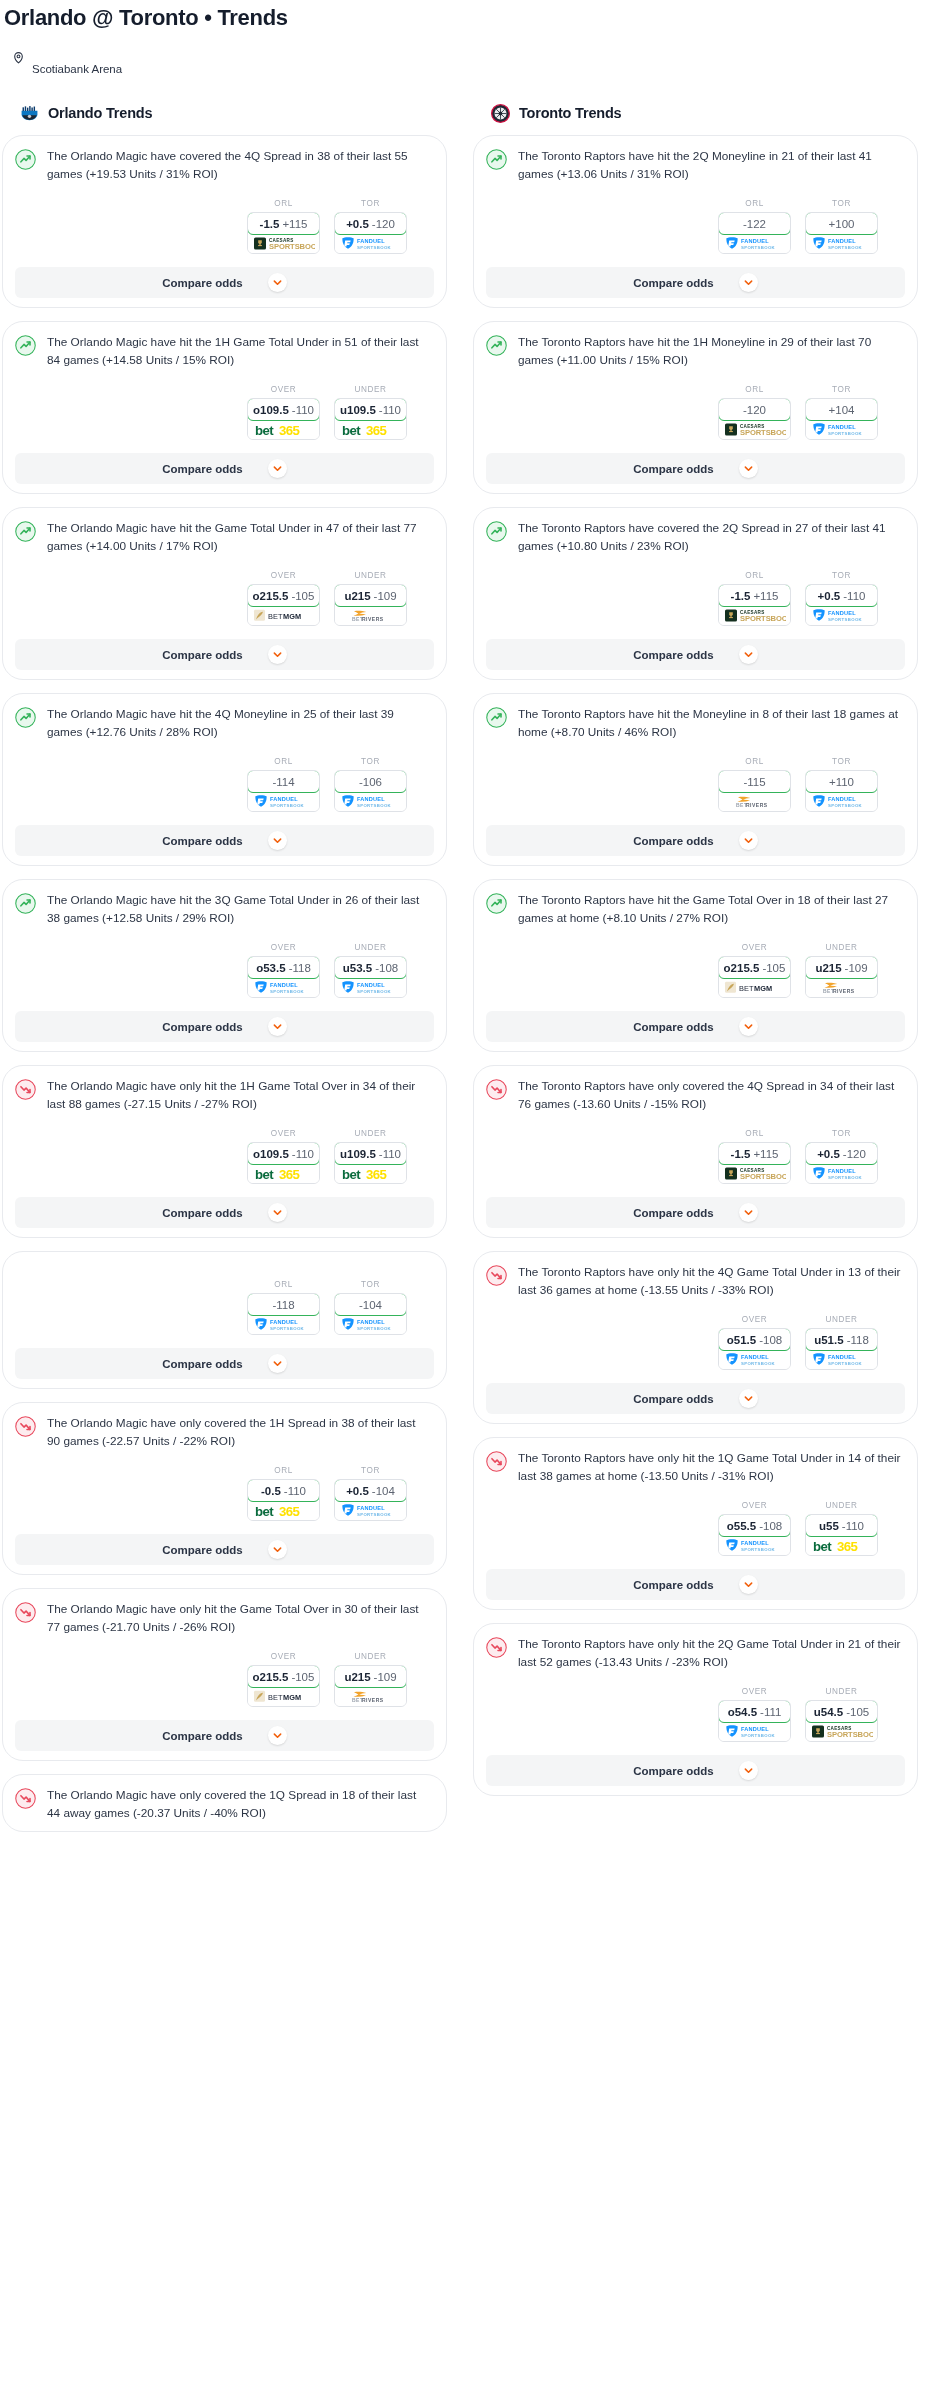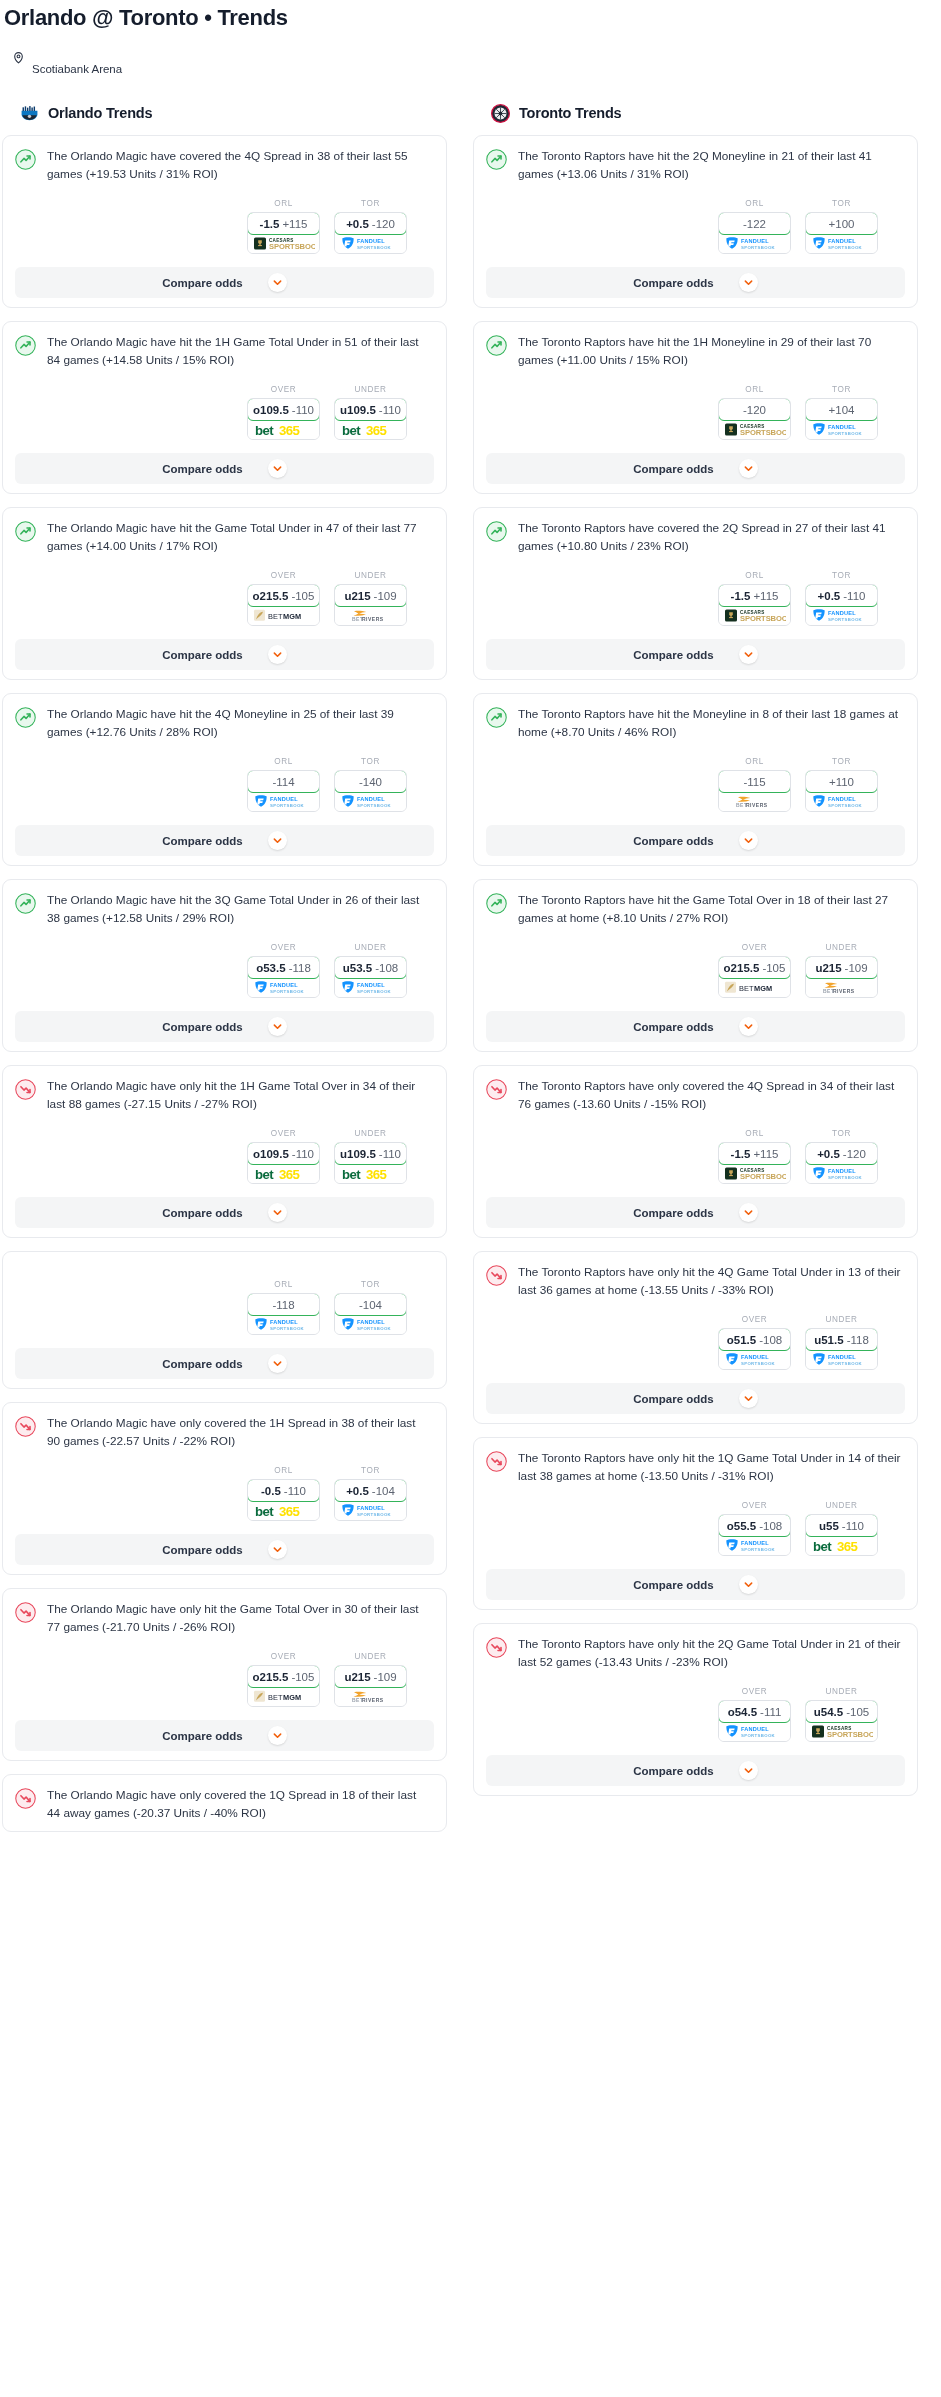--- a/index.html
+++ b/index.html
@@ -50,21 +50,21 @@
     margin-bottom: 9px;
   }
   .col-head-title { font-size: 14.5px; font-weight: bold; color: #151d2c; letter-spacing: -0.2px; }
 
   
   .team-logo { width: 19px; height: 19px; flex: 0 0 19px; display: block; }
 
   
   .card {
     border: 1px solid #e8eaee;
-    border-radius: 9px;
+    border-radius: 21px;
     background: #fff;
     margin-bottom: 13px;
     padding: 12px 12px 9px 12px;
     overflow: hidden;
   }
   .card-top { display: flex; gap: 11px; align-items: flex-start; }
   .trend-ico { width: 21px; height: 21px; flex: 0 0 21px; margin-top: 1px; }
   .trend-txt {
     font-size: 11.8px;
     line-height: 17.5px;
@@ -356,21 +356,21 @@
                   <text x="17" y="7.3" font-family="Liberation Sans, sans-serif" font-size="5.6" font-weight="bold" fill="#1493ff" letter-spacing="0.2">FANDUEL</text>
                   <text x="17" y="12.6" font-family="Liberation Sans, sans-serif" font-size="4.3" font-weight="bold" fill="#6fb8e8" letter-spacing="0.35">SPORTSBOOK</text>
                 </svg>
               </div>
             </div>
           </div>
           <div class="odds-cell">
             <div class="odds-label">TOR</div>
             <div class="odds-box">
               <div class="odds-val">
-                <span class="odds-price">-140</span>
+                <span class="odds-price">-106</span>
               </div>
               <div class="book">
                 <svg width="62" height="15" viewBox="0 0 62 15">
                   <path d="M8 1.2c2.4 0 4.6.5 5.6 1 .2 3.9-1 8.2-5.6 10.6C3.4 10.4 2.2 6.1 2.4 2.2 3.4 1.7 5.6 1.2 8 1.2z" fill="#1493ff"></path>
                   <path d="M5.2 4.6h5.5l-.5 1.7H7.4l-.2.9h2.6l-.5 1.7H6.8l-.4 1.6H4.2z" fill="#fff"></path>
                   <text x="17" y="7.3" font-family="Liberation Sans, sans-serif" font-size="5.6" font-weight="bold" fill="#1493ff" letter-spacing="0.2">FANDUEL</text>
                   <text x="17" y="12.6" font-family="Liberation Sans, sans-serif" font-size="4.3" font-weight="bold" fill="#6fb8e8" letter-spacing="0.35">SPORTSBOOK</text>
                 </svg>
               </div>
             </div>

